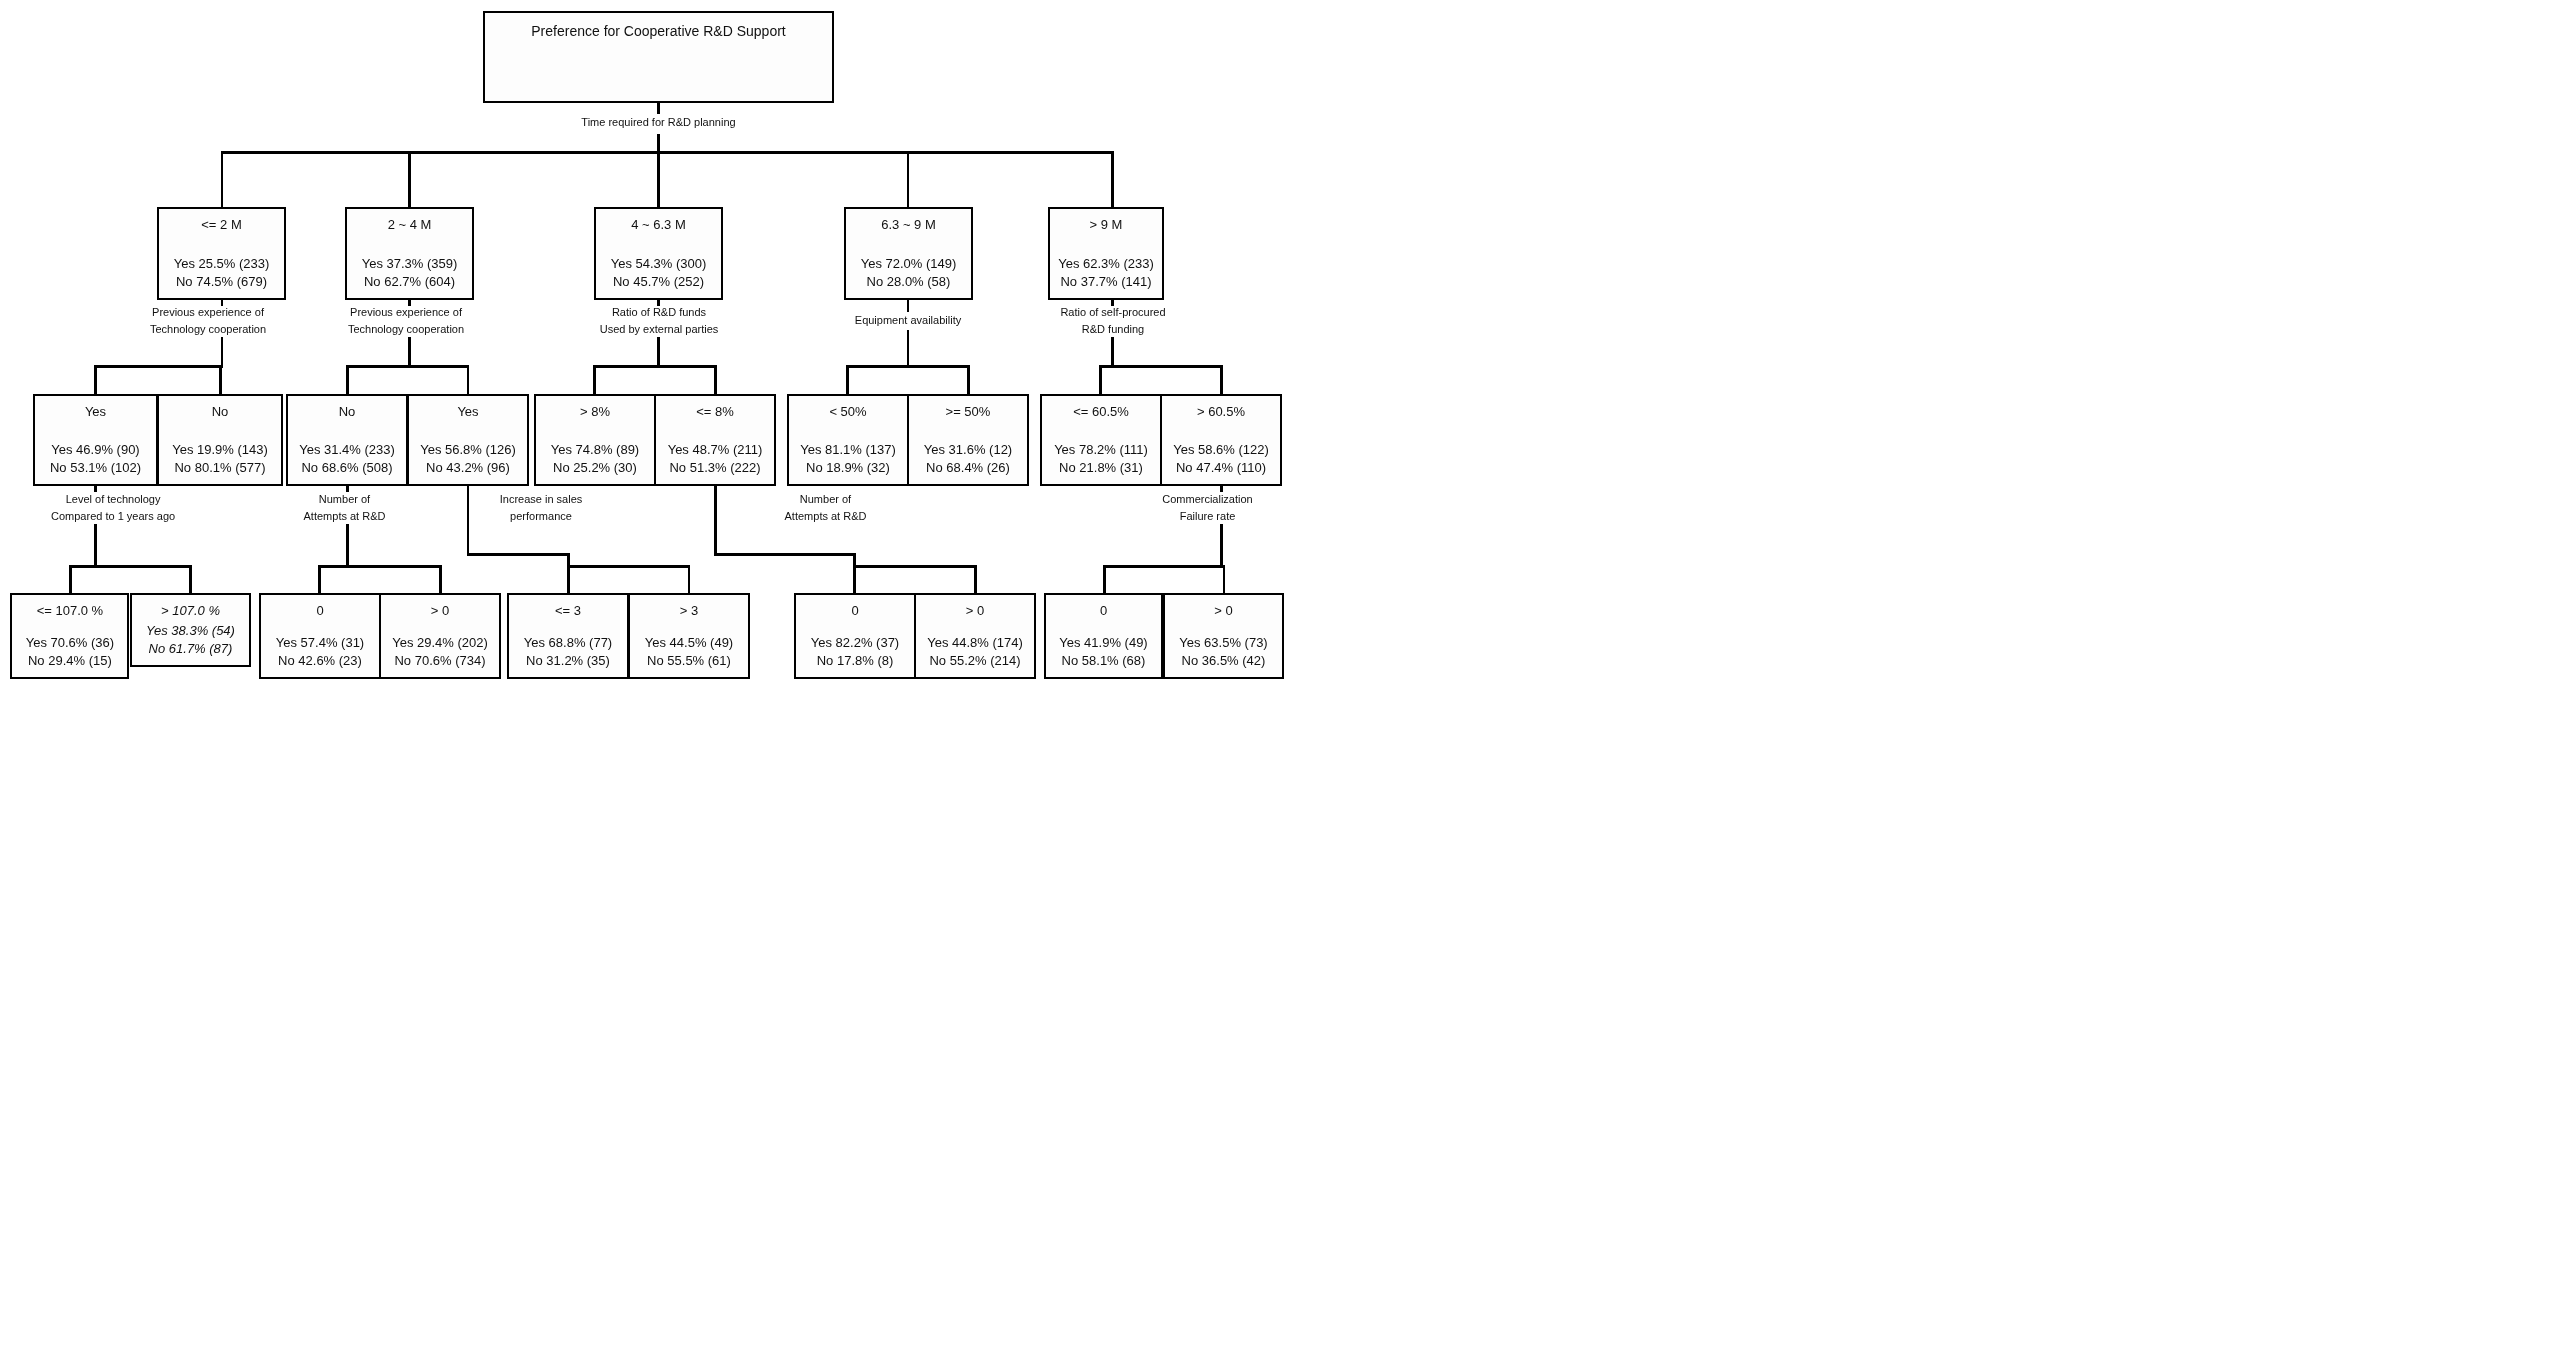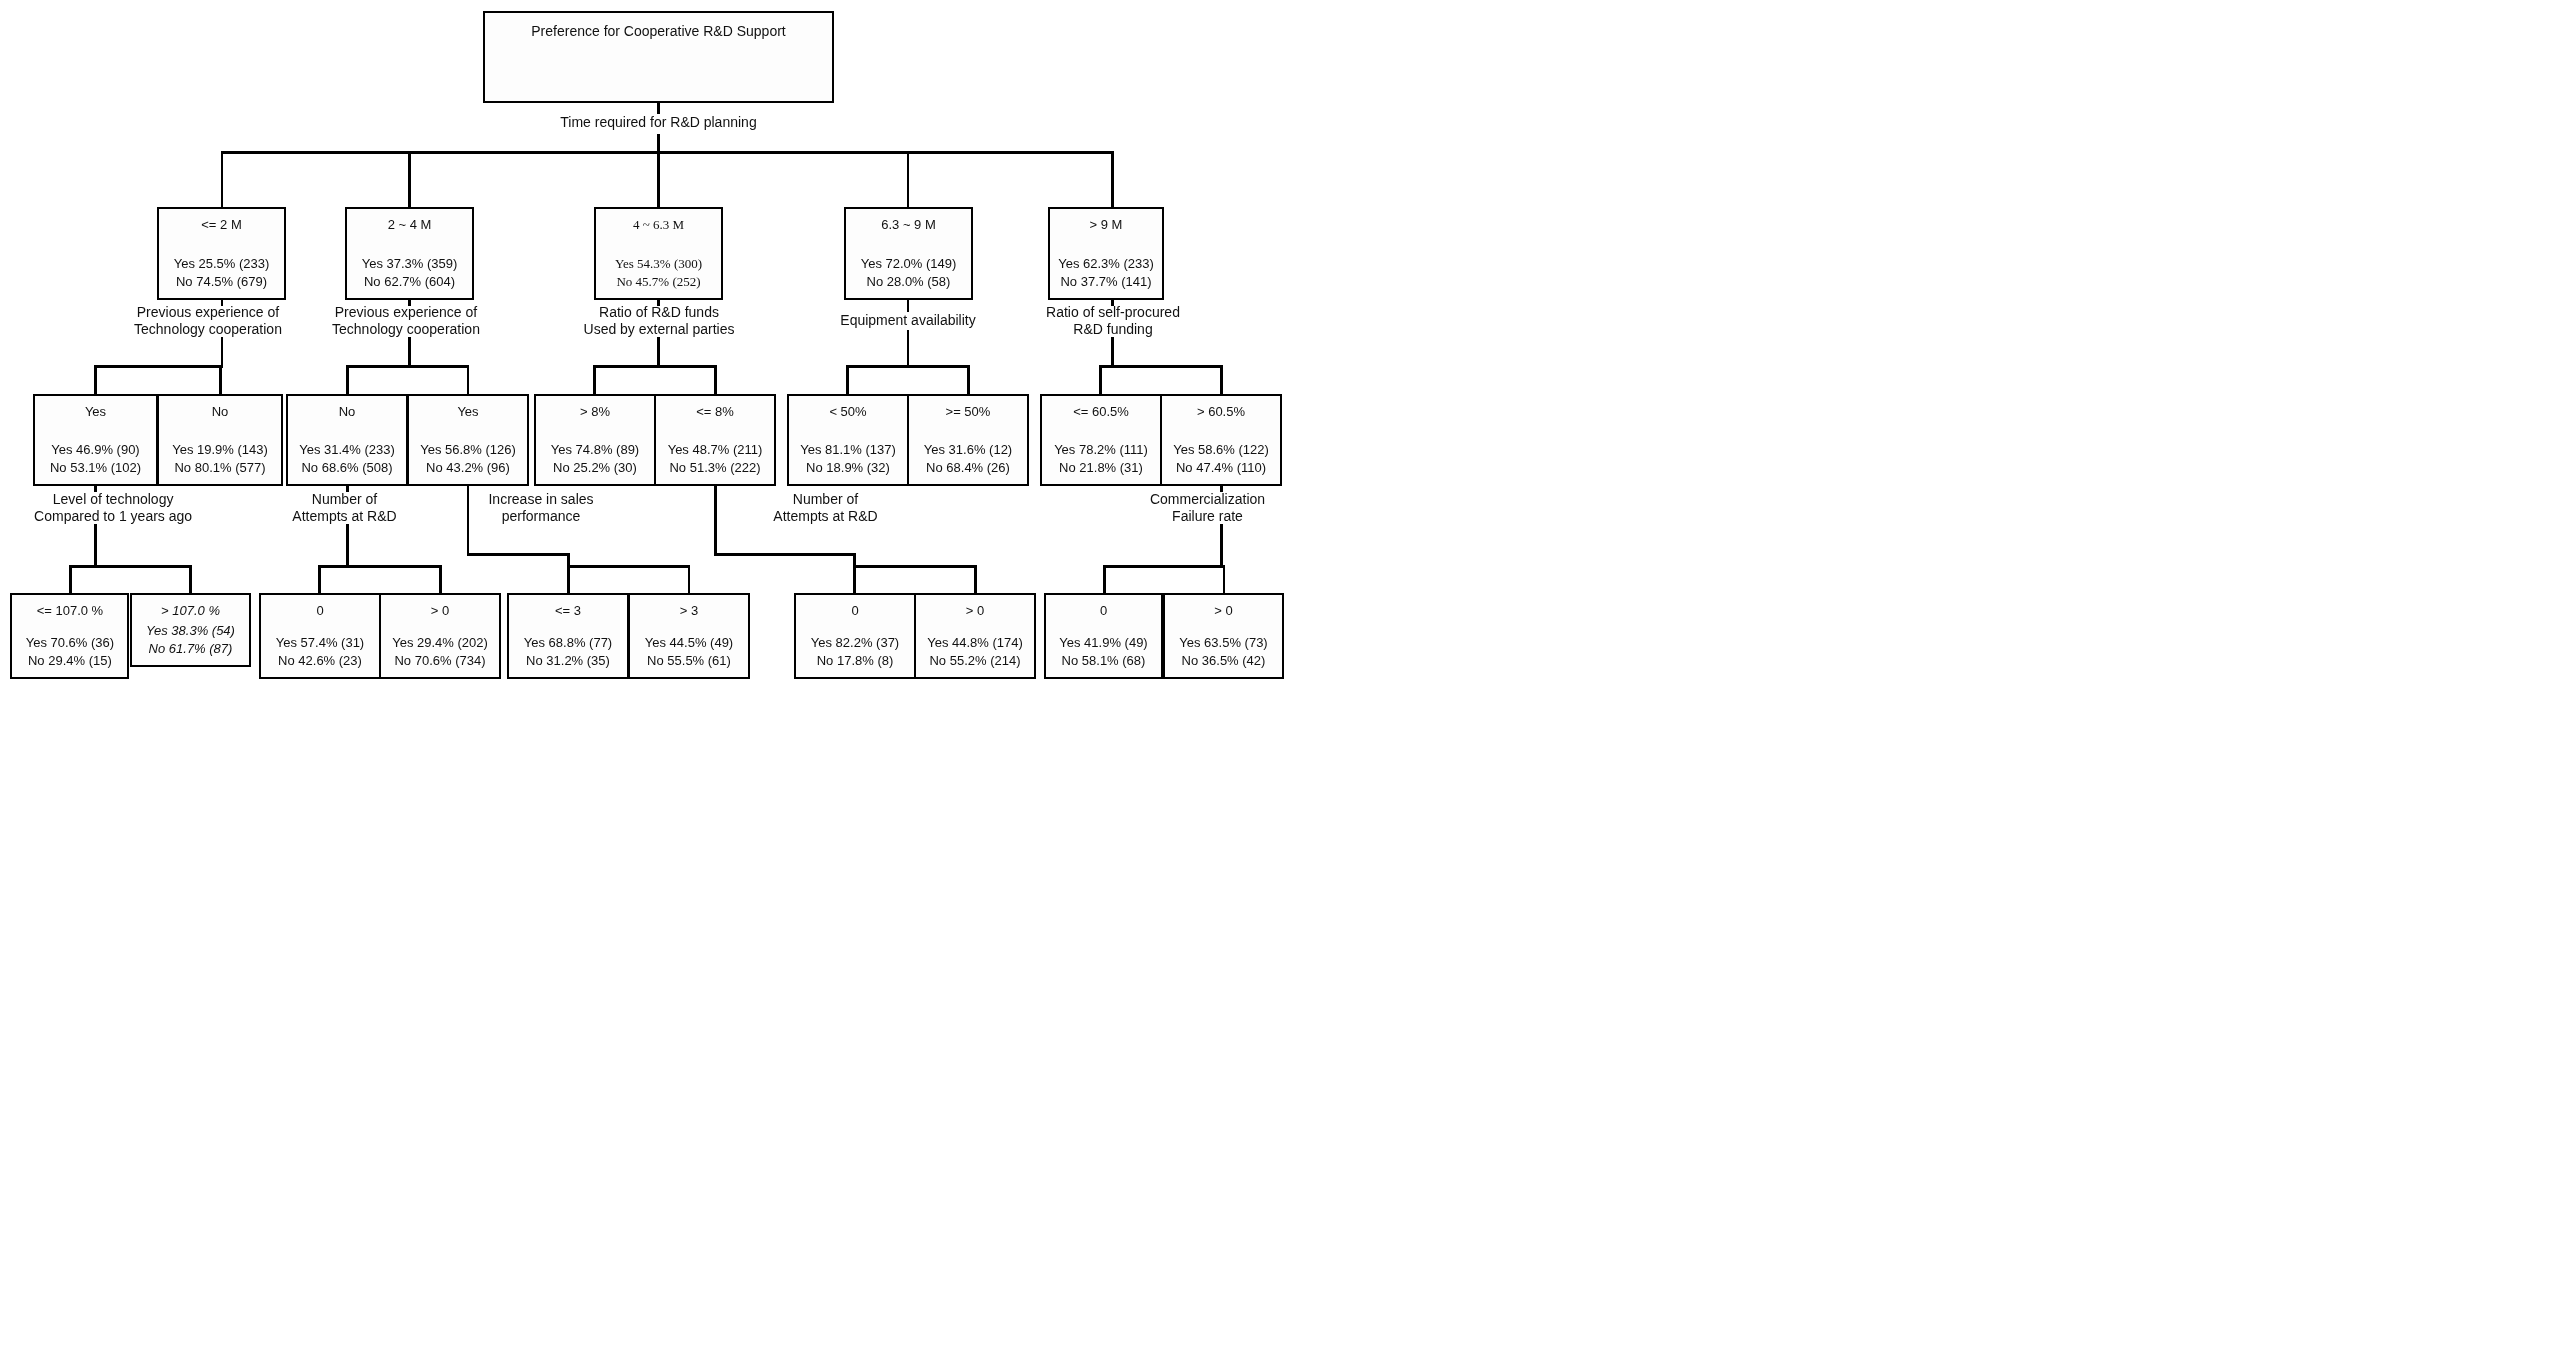--- a/index.html
+++ b/index.html
@@ -30,21 +30,21 @@
     margin-top:auto;
     padding-bottom:7px;
     text-align:center;
     font-size:13px;line-height:18px;
     white-space:nowrap;
   }
   .root .stats{font-size:14px;line-height:18.7px;padding-bottom:8.3px;}
   .split-label{
     position:absolute;
     text-align:center;
-    font-size:14px;line-height:16.6px;
+    font-size:11px;line-height:16.6px;
     z-index:3;
     white-space:nowrap;
   }
   .split-label span{display:block;}
 </style>
 </head>
 <body>
 
 <div id="canvas">
   <svg id="wires" width="1288" height="679" viewBox="0 0 1858 980">
@@ -164,21 +164,21 @@
         <div>No 74.5% (679)</div>
       </div>
   </div>
   <div class="box" style="left:345px;top:207px;width:129px;height:93px;">
     <div class="cond">2 ~ 4 M</div>
     <div class="stats">
         <div>Yes 37.3% (359)</div>
         <div>No 62.7% (604)</div>
       </div>
   </div>
-  <div class="box" style="left:594px;top:207px;width:129px;height:93px;font-family:Liberation Serif, serif;">
+  <div class="box" style="left:594px;top:207px;width:129px;height:93px;">
     <div class="cond">4 ~ 6.3 M</div>
     <div class="stats">
         <div>Yes 54.3% (300)</div>
         <div>No 45.7% (252)</div>
       </div>
   </div>
   <div class="box" style="left:844px;top:207px;width:129px;height:93px;">
     <div class="cond">6.3 ~ 9 M</div>
     <div class="stats">
         <div>Yes 72.0% (149)</div>

